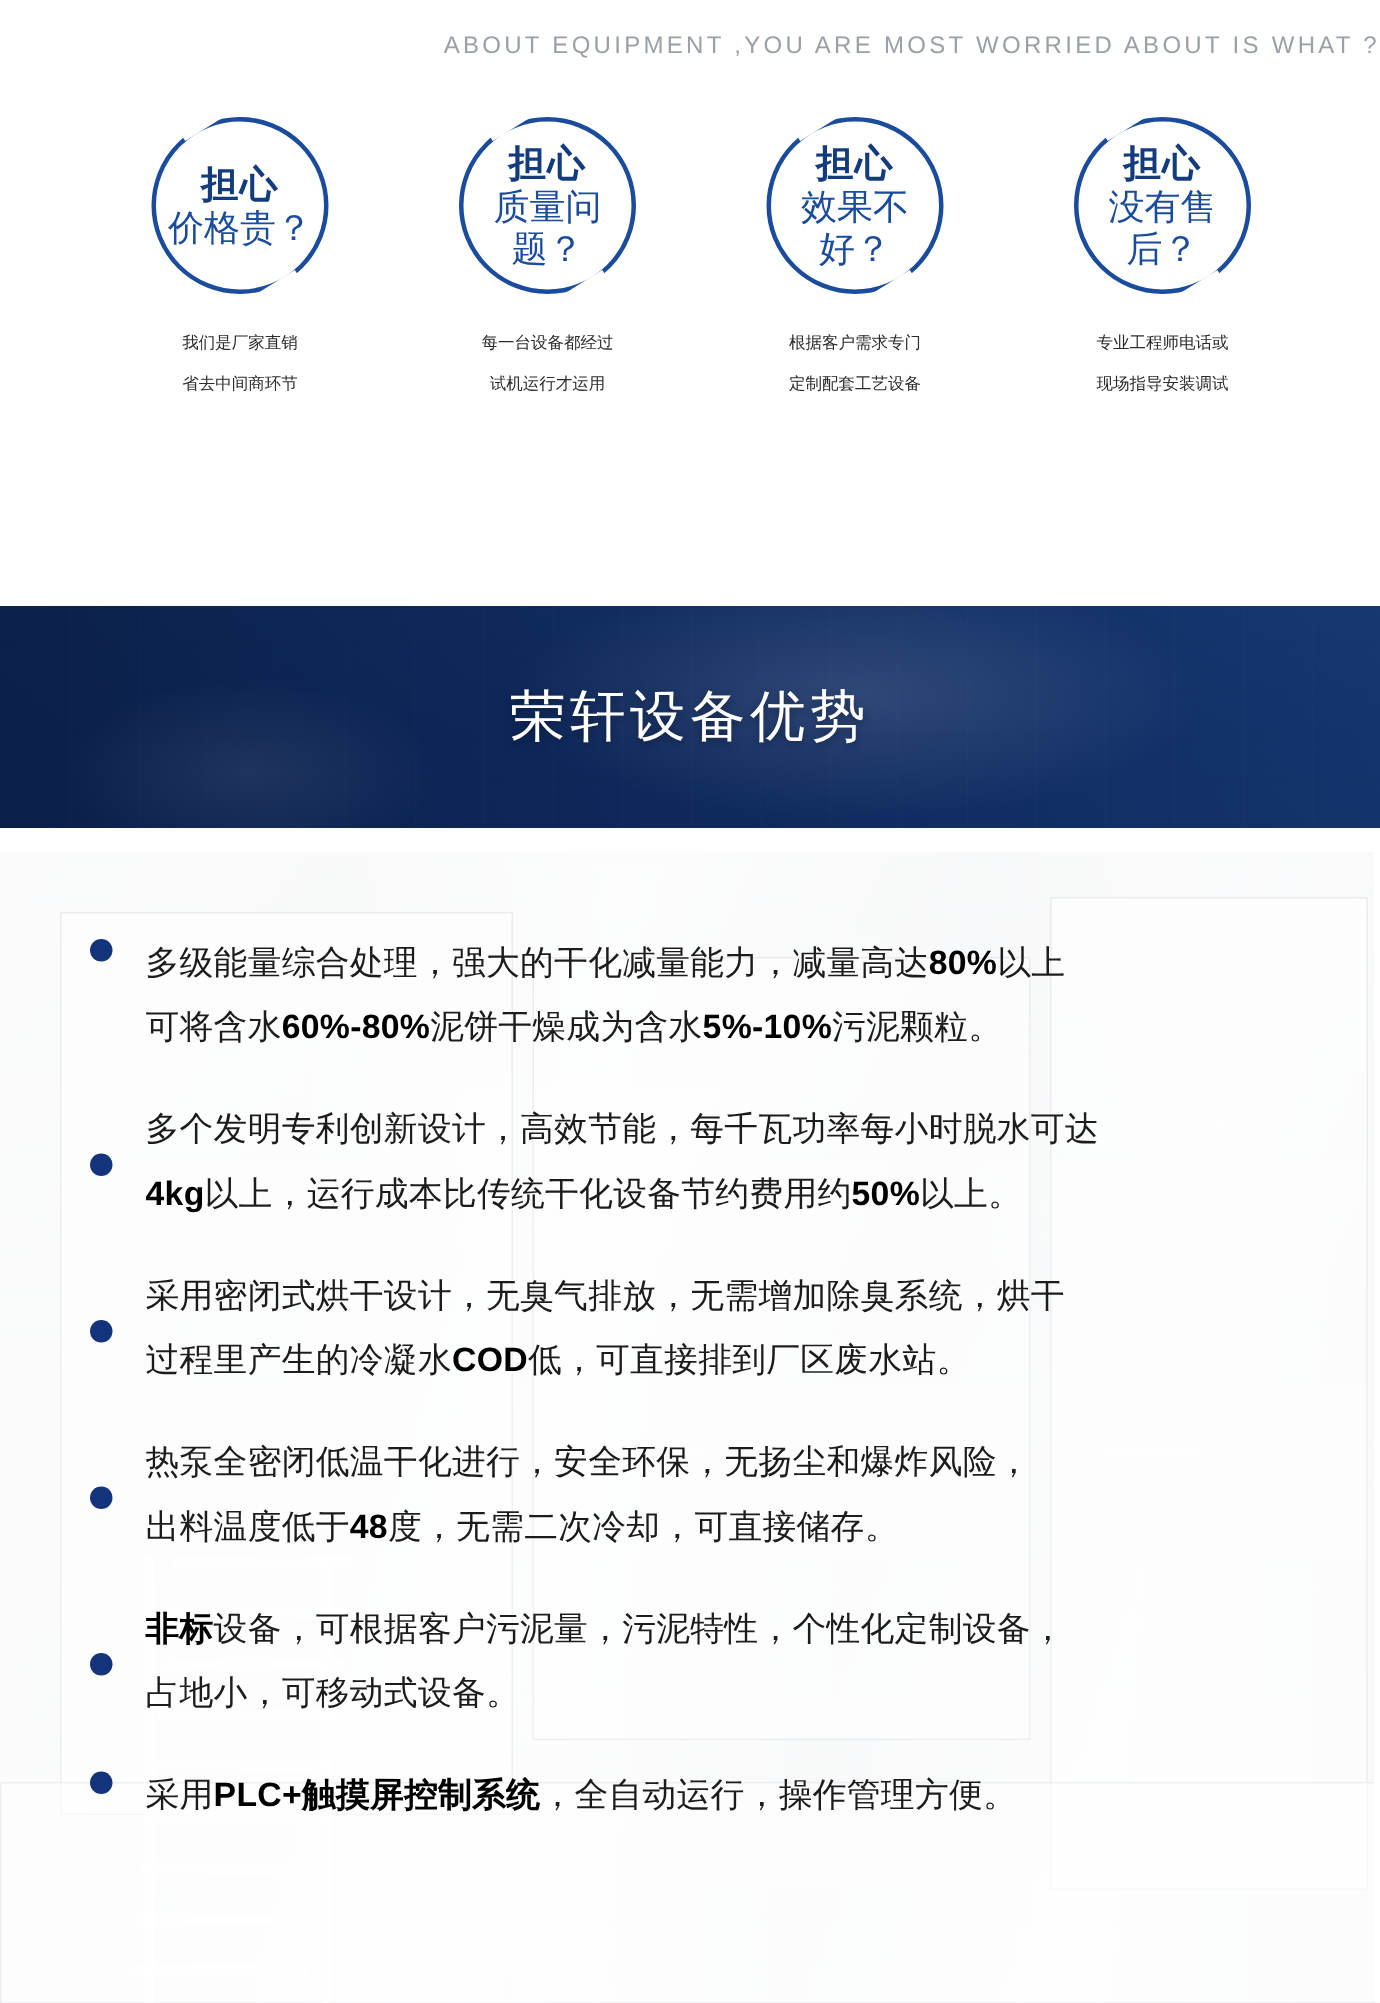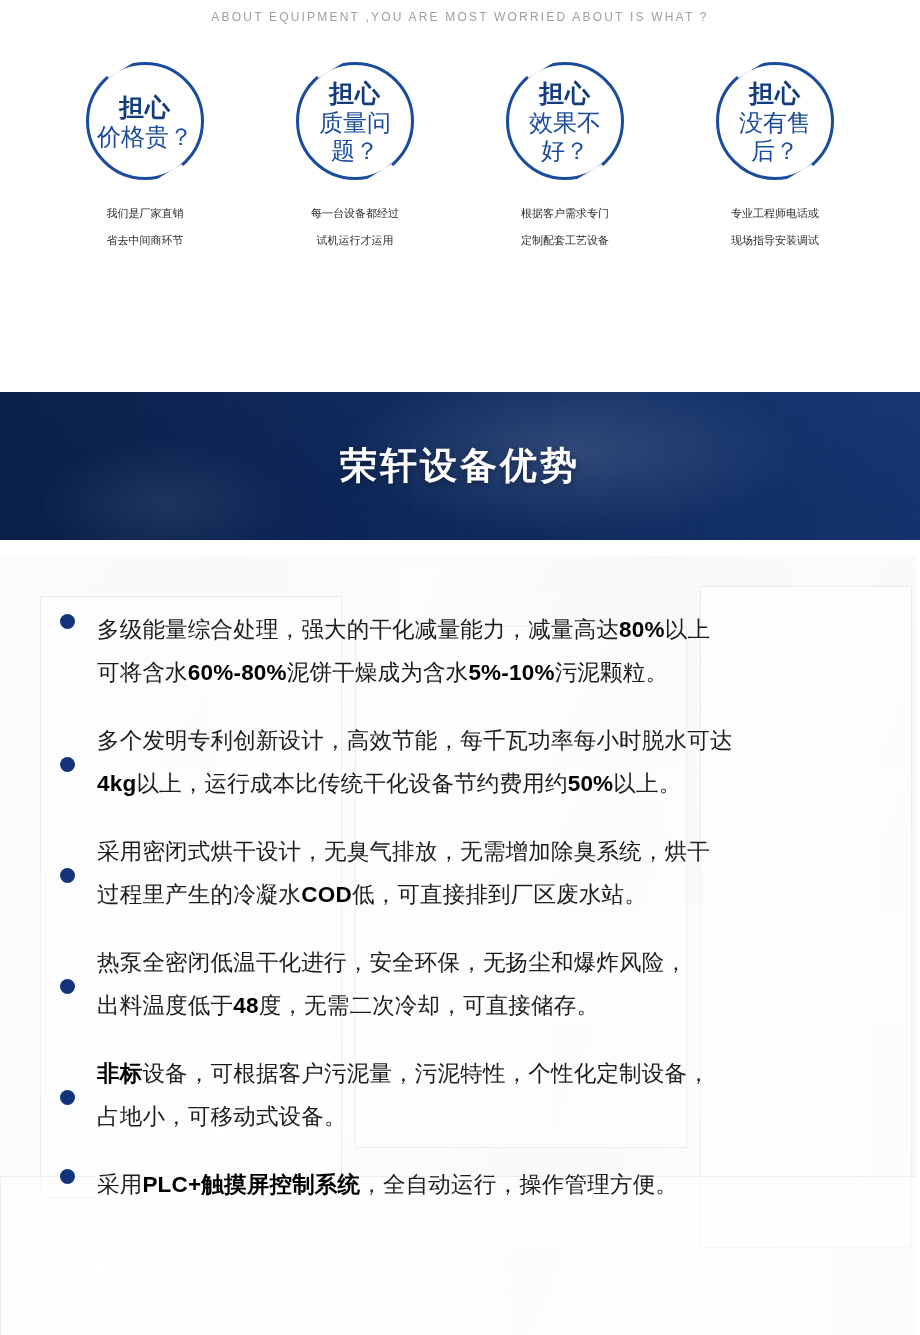--- a/index.html
+++ b/index.html
@@ -53,34 +53,35 @@
     position: absolute;
     top: 28px;
     width: 60px;
     height: 2px;
     background: #c9ccd1;
   }
   .headline .hl-rule-left { left: -82px; }
   .headline .hl-rule-right { right: -82px; }
 
   .subheadline {
-    text-align: center;
-    font-size: 12px;
+    text-align: right;
+    font-size: 16px;
     letter-spacing: 2.2px;
     color: #9aa0a6;
-    margin-top: 10px;
+    margin-top: 22px;
   }
 
   
   .worry-row {
     display: flex;
     justify-content: space-between;
     padding: 0 55px;
     margin-top: 38px;
     box-sizing: border-box;
+    margin-left: 15px;
   }
   .worry-item {
     width: 180px;
     text-align: center;
     position: relative;
   }
   .worry-circle {
     width: 118px;
     height: 118px;
     margin: 0 auto;
@@ -160,21 +161,21 @@
     background:
       radial-gradient(ellipse 330px 120px at 62% 40%, rgba(255,255,255,0.13), rgba(255,255,255,0) 70%),
       radial-gradient(ellipse 180px 90px at 18% 75%, rgba(255,255,255,0.08), rgba(255,255,255,0) 70%);
   }
   .banner-title {
     position: relative;
     z-index: 2;
     text-align: center;
     color: #ffffff;
     font-size: 37px;
-    font-weight: bold;
+    font-weight: normal;
     letter-spacing: 3px;
     line-height: 148px;
     text-shadow: 0 2px 6px rgba(0,0,0,0.35);
   }
 
   
   .adv-section {
     position: relative;
     width: 916px;
     height: 805px;

